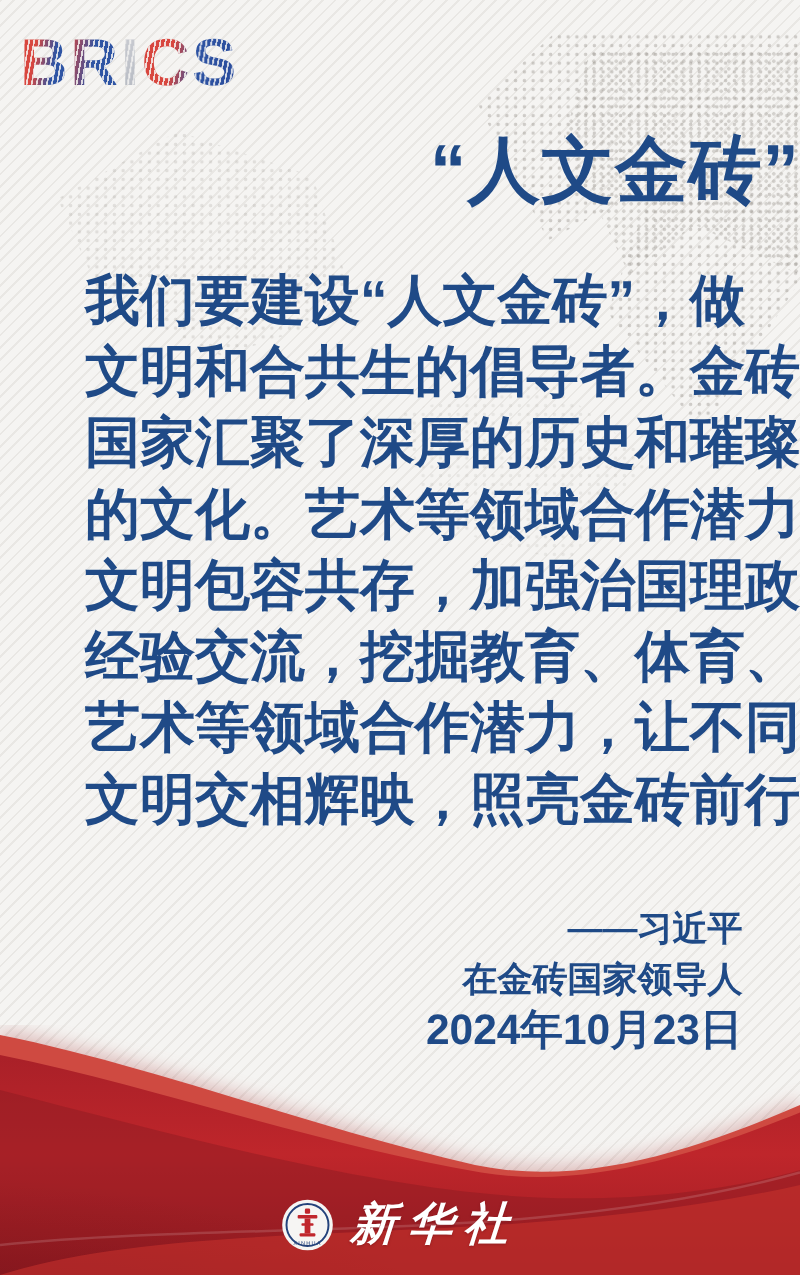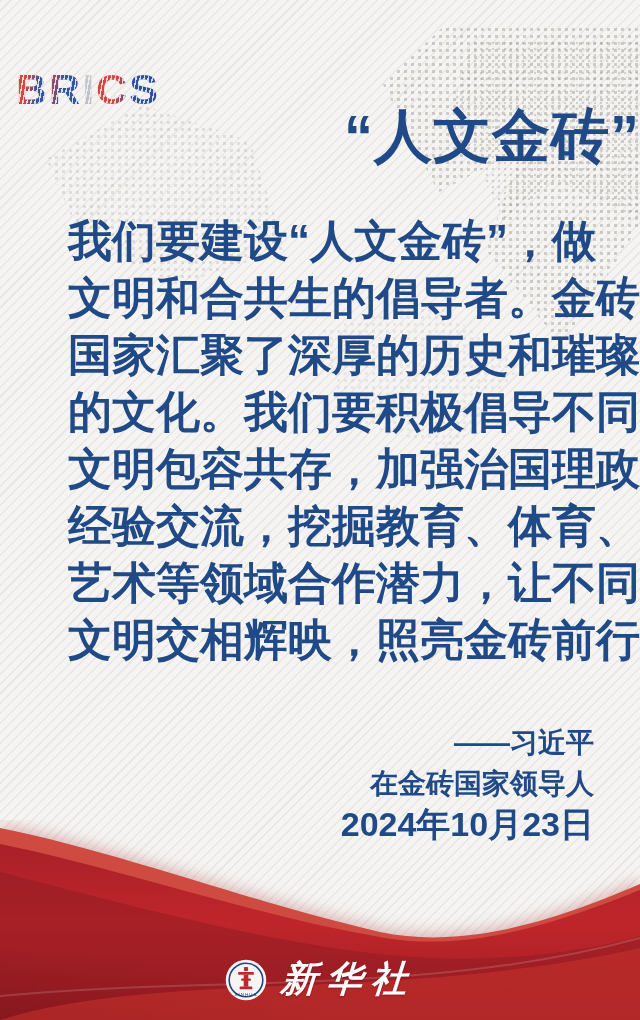--- a/index.html
+++ b/index.html
@@ -24,23 +24,22 @@
     background-size:6px 6px;
     clip-path:polygon(20% 0,100% 0,100% 90%,60% 70%,35% 90%,10% 35%);}
   .dots-b{left:46px;top:105px;width:240px;height:180px;opacity:.55;
     clip-path:polygon(0 30%,40% 0,85% 20%,100% 80%,55% 100%,15% 75%);}
   .dots-c{left:300px;top:300px;width:220px;height:150px;opacity:.35;
     clip-path:polygon(10% 20%,60% 0,100% 45%,70% 100%,20% 80%);}
 
   
   .brics-logo{
     position:absolute;left:16px;top:24px;z-index:3;
-    font-weight:900;font-size:43px;letter-spacing:2px;line-height:1;
+    font-weight:900;font-size:53px;letter-spacing:2px;line-height:1;
     font-family:"Liberation Sans", sans-serif;
-    margin-top:44px;
   }
   .brics-logo .bl{
     -webkit-background-clip:text;background-clip:text;color:transparent;
     display:inline-block;
   }
   .bl-b{background-image:repeating-linear-gradient(100deg, rgba(246,245,243,.85) 0 1.4px, rgba(246,245,243,0) 1.4px 4px),linear-gradient(100deg,#d8473f 0%,#d8473f 30%,#2f55a4 65%);}
   .bl-r{background-image:repeating-linear-gradient(100deg, rgba(246,245,243,.85) 0 1.4px, rgba(246,245,243,0) 1.4px 4px),linear-gradient(100deg,#d8473f 0%,#2f55a4 45%);}
   .bl-i{background-image:repeating-linear-gradient(100deg, rgba(246,245,243,.85) 0 1.4px, rgba(246,245,243,0) 1.4px 4px),linear-gradient(180deg,#caccd2,#b6bac2);}
   .bl-c{background-image:repeating-linear-gradient(100deg, rgba(246,245,243,.85) 0 1.4px, rgba(246,245,243,0) 1.4px 4px),linear-gradient(100deg,#d8473f 0%,#d8473f 55%,#2f55a4 100%);}
   .bl-s{background-image:repeating-linear-gradient(100deg, rgba(246,245,243,.85) 0 1.4px, rgba(246,245,243,0) 1.4px 4px),linear-gradient(100deg,#2f55a4,#2a4c9c);}
@@ -92,21 +91,21 @@
   <div class="brics-logo">
     <span class="bl bl-b">B</span><span class="bl bl-r">R</span><span class="bl bl-i">I</span><span class="bl bl-c">C</span><span class="bl bl-s">S</span>
   </div>
 
   <h1 class="title">“人文金砖”</h1>
 
   <div class="quote">
     <div class="qline">我们要建设“人文金砖”，做</div>
     <div class="qline">文明和合共生的倡导者。金砖</div>
     <div class="qline">国家汇聚了深厚的历史和璀璨</div>
-    <div class="qline">的文化。我们要积极倡导不同</div>
+    <div class="qline">的文化。艺术等领域合作潜力</div>
     <div class="qline">文明包容共存，加强治国理政</div>
     <div class="qline">经验交流，挖掘教育、体育、</div>
     <div class="qline">艺术等领域合作潜力，让不同</div>
     <div class="qline">文明交相辉映，照亮金砖前行</div>
   </div>
 
   <div class="attribution">
     <div class="attr-line">——习近平</div>
     <div class="attr-line">在金砖国家领导人</div>
     <div class="attr-line attr-date">2024年10月23日</div>

